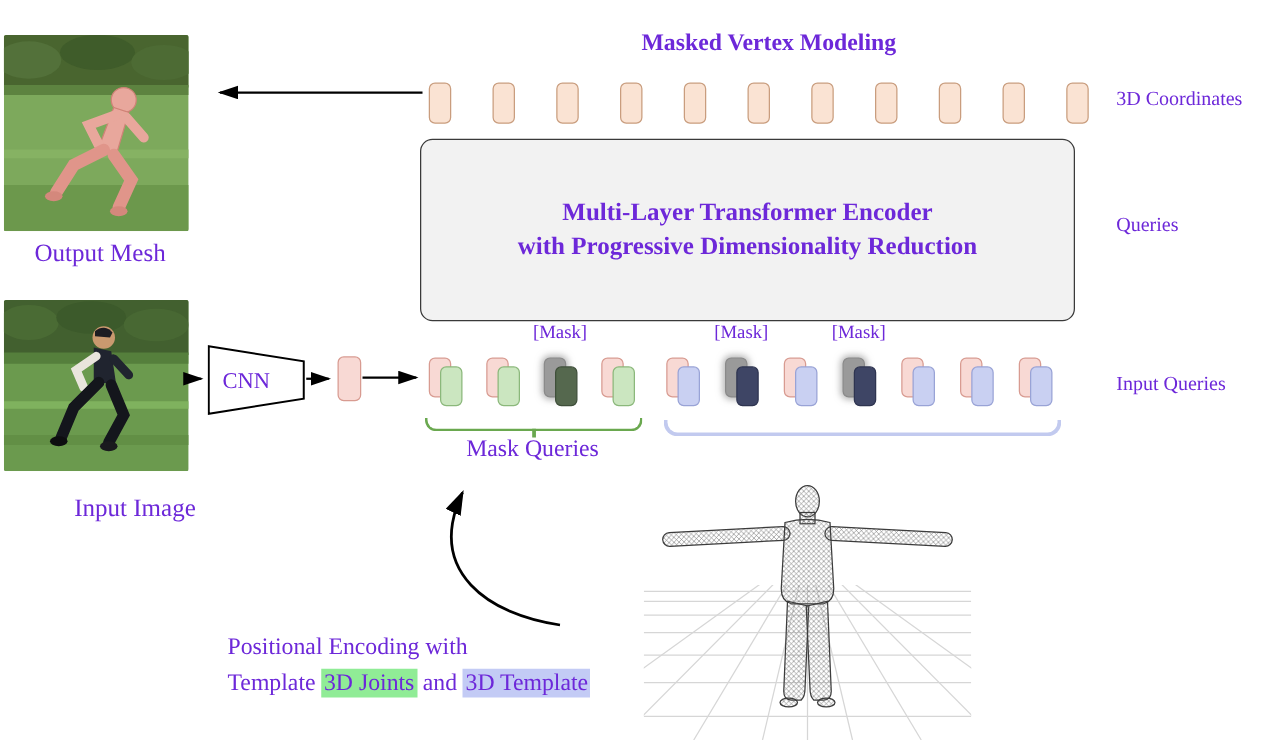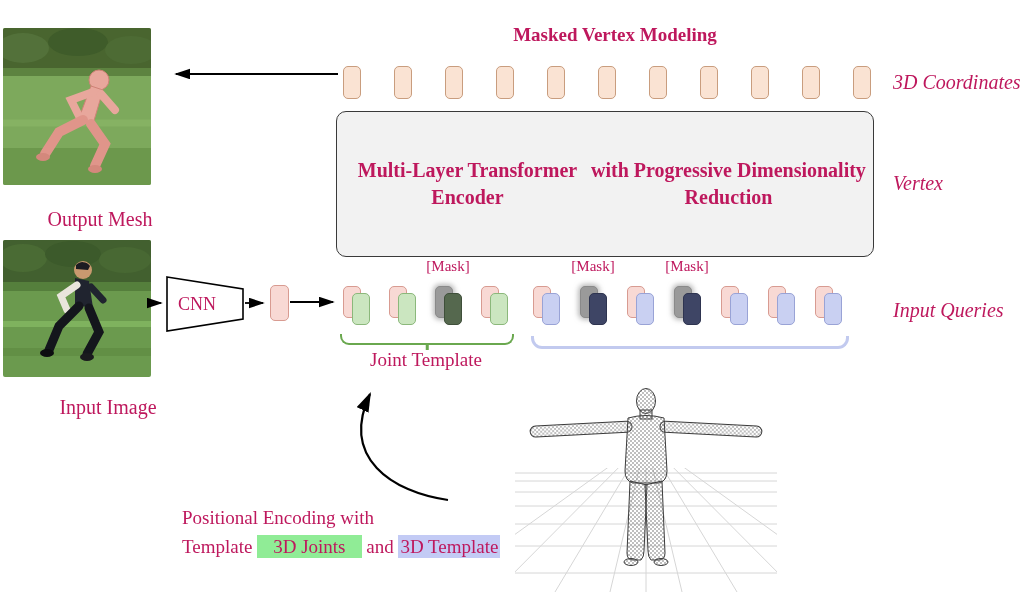--- a/index.html
+++ b/index.html
@@ -8,25 +8,25 @@
     --green-fill:#CBE6C0; --green-border:#8BB87B; --green-dark:#55684E;
     --lav-fill:#C9D0F2;   --lav-border:#99A3D6;  --lav-dark:#3E4565;
     --shadow:#9A9A9A;
     --bracket-green:#6AA84F; --bracket-lav:#C2CAEF;
     --hl-green:#90EC96; --hl-lav:#C3CBF5;
     --box-fill:#F2F2F2;
   }
   html,body{margin:0;padding:0;background:#fff;}
   #figure{
     position:relative; width:1024px; height:592px; background:#ffffff;
-    font-family:"Liberation Serif", serif; color:#be185d; overflow:hidden;
+    font-family:"Liberation Serif", serif; color:#6d28d9; overflow:hidden;
   }
   .abs{position:absolute;}
   .title{left:340px; top:24px; width:550px; text-align:center; font-weight:bold; font-size:19px;}
-  .side-label{left:893px; font-size:20px; white-space:nowrap;font-style:italic;}
+  .side-label{left:893px; font-size:16px; white-space:nowrap;}
   .caption{left:0; width:160px; text-align:center; font-size:20px;}
 
   
   .coord-row{left:343px; top:66px; display:flex; gap:33px;}
   .coord-token{width:16px; height:31px; border-radius:5px; background:var(--coord-fill); border:1.3px solid var(--coord-border);}
   .query-row{display:flex;}
   .joint-row{left:343px; top:286px; gap:20px;}
   .vertex-row{left:533px; top:286px; gap:21px;}
   .pair{position:relative; width:26px; height:38px;}
   .tok{position:absolute; width:16px; height:30px; border-radius:5px; border:1.3px solid;}
@@ -41,22 +41,22 @@
 
   .cnn-out-token{left:270px; top:285px; width:17px; height:34px; border-radius:5px; background:var(--pink-fill); border:1.3px solid var(--pink-border);}
 
   .mask-label{top:258px; width:90px; text-align:center; font-size:15px;}
   .mask-1{left:403px;} .mask-2{left:548px;} .mask-3{left:642px;}
 
   
   .transformer{
     left:336px; top:111px; width:522px; height:144px;
     background:var(--box-fill); border:1.3px solid #3a3a3a; border-radius:10px;
-    display:flex; justify-content:center; align-items:center;
-    font-weight:bold; font-size:20px; text-align:center; line-height:1.35;padding-left:14px;
+    display:flex; flex-direction:column; justify-content:center; align-items:center;
+    font-weight:bold; font-size:20px; text-align:center; line-height:1.35;
   }
 
   
   .bracket{border-left:2.5px solid; border-right:2.5px solid; border-bottom:2.5px solid; border-radius:0 0 9px 9px;}
   .bracket-joint{left:340px; top:334px; width:170px; height:9px; border-color:var(--bracket-green);}
   .bracket-joint::after{content:""; position:absolute; left:50%; transform:translateX(-50%); bottom:-7px; width:2.5px; height:7px; background:var(--bracket-green);}
   .bracket-vertex{left:531px; top:336px; width:312px; height:10px; border-width:3.5px; border-color:var(--bracket-lav); border-radius:0 0 11px 11px;}
 
   .label-joint-queries{left:336px; top:349px; width:180px; text-align:center; font-size:19px;}
   .label-vertex-queries{left:588px; top:349px; width:200px; text-align:center; font-size:19px;}
@@ -66,21 +66,21 @@
   .photo svg{display:block;}
   .output-photo{left:3px; top:28px;}
   .input-photo{left:3px; top:240px;}
 
   
   .cnn{left:166px; top:276px; width:78px; height:56px;}
   .cnn-label{position:absolute; left:0; top:0; width:62px; height:56px; display:flex; align-items:center; justify-content:center; font-size:18px;}
 
   
   .posenc{left:182px; top:503px; font-size:19px; line-height:29px; white-space:nowrap;}
-  .hl-joints{background:var(--hl-green); padding:1px 16px;}
+  .hl-joints{background:var(--hl-green); padding:1px 2px;}
   .hl-vertices{background:var(--hl-lav); padding:1px 2px;}
 
   .tpose{left:515px; top:385px;}
 
   .arrows{left:0; top:0; pointer-events:none;}
 </style>
 </head>
 <body>
 
 <div id="figure">
@@ -99,21 +99,21 @@
       <div class="coord-token"></div>
       <div class="coord-token"></div>
       <div class="coord-token"></div>
     </div>
   <div class="abs side-label" style="top:71px;">3D Coordinates</div>
 
   <div class="abs transformer">
     <div>Multi-Layer Transformer Encoder</div>
     <div>with Progressive Dimensionality Reduction</div>
   </div>
-  <div class="abs side-label" style="top:172px;">Vertex</div>
+  <div class="abs side-label" style="top:172px;">Queries</div>
 
   <div class="abs photo output-photo">
     <svg width="148" height="157" viewBox="0 0 148 157">
       <rect width="148" height="157" fill="#7da95c"></rect>
       <rect width="148" height="42" fill="#49652f"></rect>
       <ellipse cx="20" cy="20" rx="26" ry="15" fill="#53713a"></ellipse>
       <ellipse cx="75" cy="14" rx="30" ry="14" fill="#3f5c2a"></ellipse>
       <ellipse cx="128" cy="22" rx="26" ry="14" fill="#4d6b34"></ellipse>
       <rect y="40" width="148" height="8" fill="#5d8340"></rect>
       <rect y="120" width="148" height="37" fill="#6c984c"></rect>
@@ -123,21 +123,21 @@
         <path d="M88 58 L100 62 L90 96 L76 90 Z" fill="#E8A79C" stroke="#cf8276" stroke-width="1"></path>
         <path d="M90 64 L68 72 L76 88" stroke="#E8A79C" stroke-width="8" fill="none" stroke-linecap="round"></path>
         <path d="M98 66 L112 82" stroke="#E8A79C" stroke-width="8" fill="none" stroke-linecap="round"></path>
         <path d="M80 92 L56 104 L42 126" stroke="#E0958A" stroke-width="10" fill="none" stroke-linecap="round"></path>
         <path d="M88 96 L102 116 L92 138" stroke="#E0958A" stroke-width="10" fill="none" stroke-linecap="round"></path>
         <ellipse cx="40" cy="129" rx="7" ry="4" fill="#d4887c"></ellipse>
         <ellipse cx="92" cy="141" rx="7" ry="4" fill="#d4887c"></ellipse>
       </g>
     </svg>
   </div>
-  <div class="abs caption" style="top:208px;padding-left:20px;">Output Mesh</div>
+  <div class="abs caption" style="top:192px;">Output Mesh</div>
 
   <div class="abs photo input-photo">
     <svg width="148" height="137" viewBox="0 0 148 137">
       <rect width="148" height="137" fill="#6b9a4e"></rect>
       <rect width="148" height="44" fill="#42602f"></rect>
       <ellipse cx="20" cy="18" rx="24" ry="14" fill="#4a6b34"></ellipse>
       <ellipse cx="70" cy="14" rx="28" ry="13" fill="#3c5a2b"></ellipse>
       <ellipse cx="122" cy="20" rx="26" ry="13" fill="#486833"></ellipse>
       <rect y="42" width="148" height="9" fill="#557f3c"></rect>
       <path d="M0 84 H148" stroke="#7fb25e" stroke-width="6"></path>
@@ -216,21 +216,21 @@
     </div>
 
   <span class="abs mask-label mask-1">[Mask]</span>
   <span class="abs mask-label mask-2">[Mask]</span>
   <span class="abs mask-label mask-3">[Mask]</span>
 
   <div class="abs side-label" style="top:299px;">Input Queries</div>
 
   <div class="abs bracket bracket-joint"></div>
   <div class="abs bracket bracket-vertex"></div>
-  <div class="abs label-joint-queries">Joint Template</div>
+  <div class="abs label-joint-queries">Mask Queries</div>
 
   <div class="abs posenc">
     <div>Positional Encoding with</div>
     <div>
       <span>Template </span><span class="hl-joints">3D Joints</span><span> and </span><span class="hl-vertices">3D Template</span>
     </div>
   </div>
 
   <div class="abs tpose">
     <svg width="262" height="207" viewBox="0 0 262 207">

